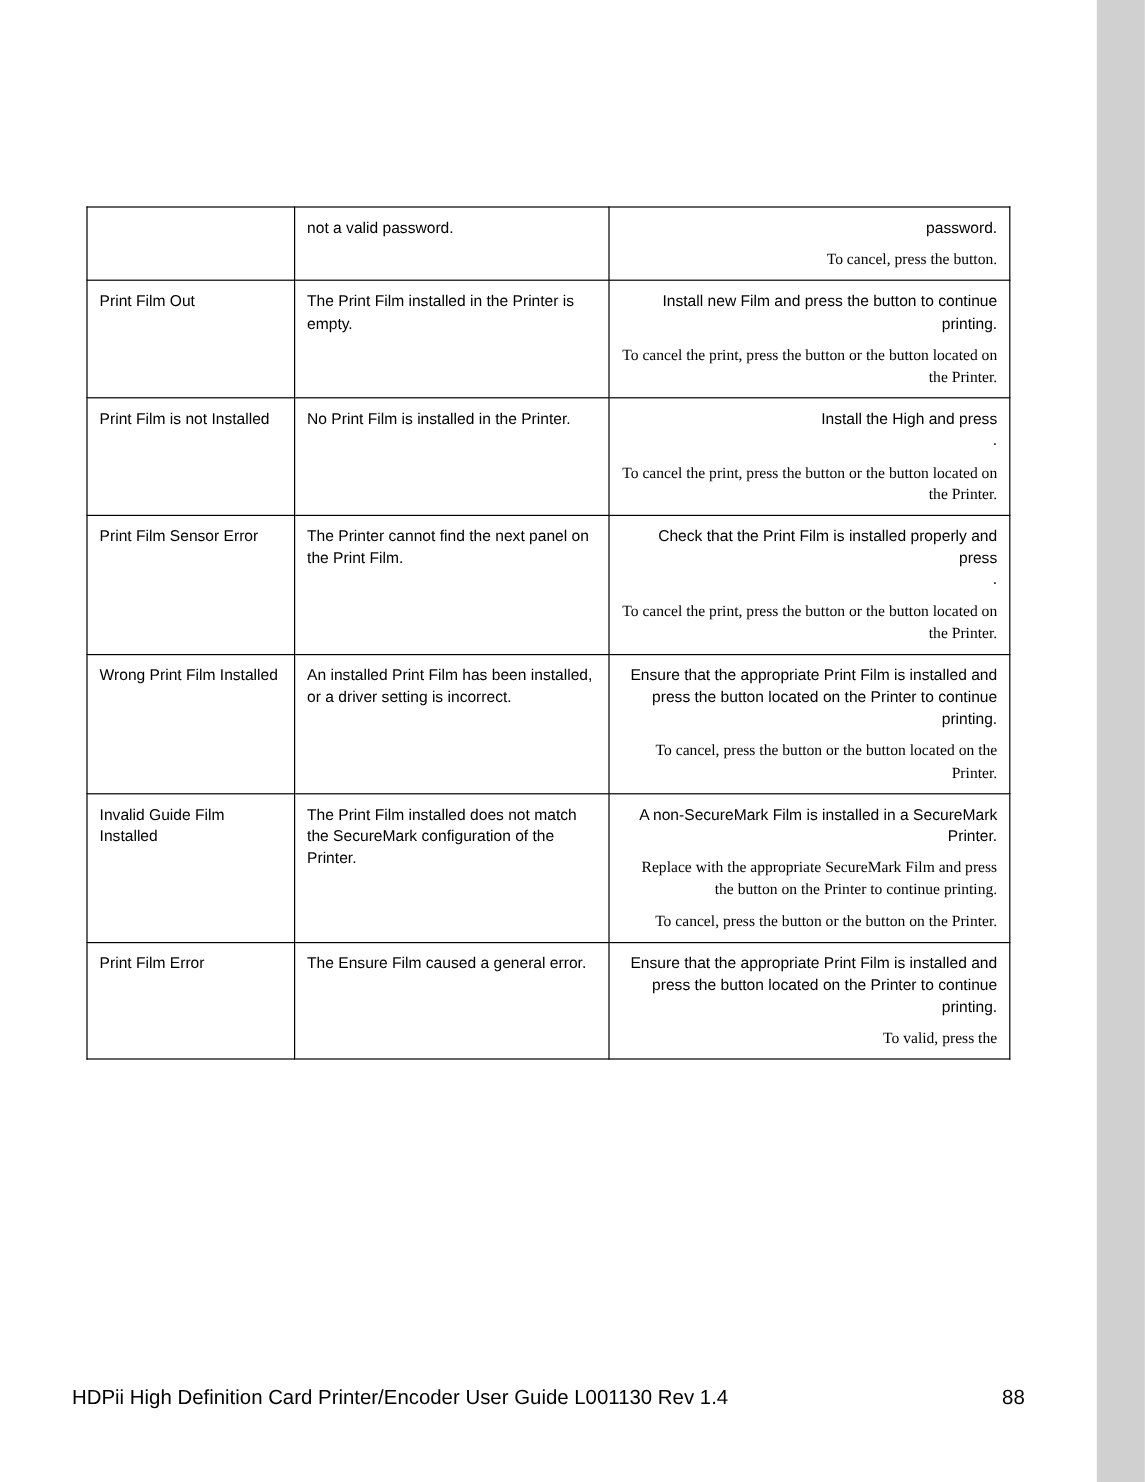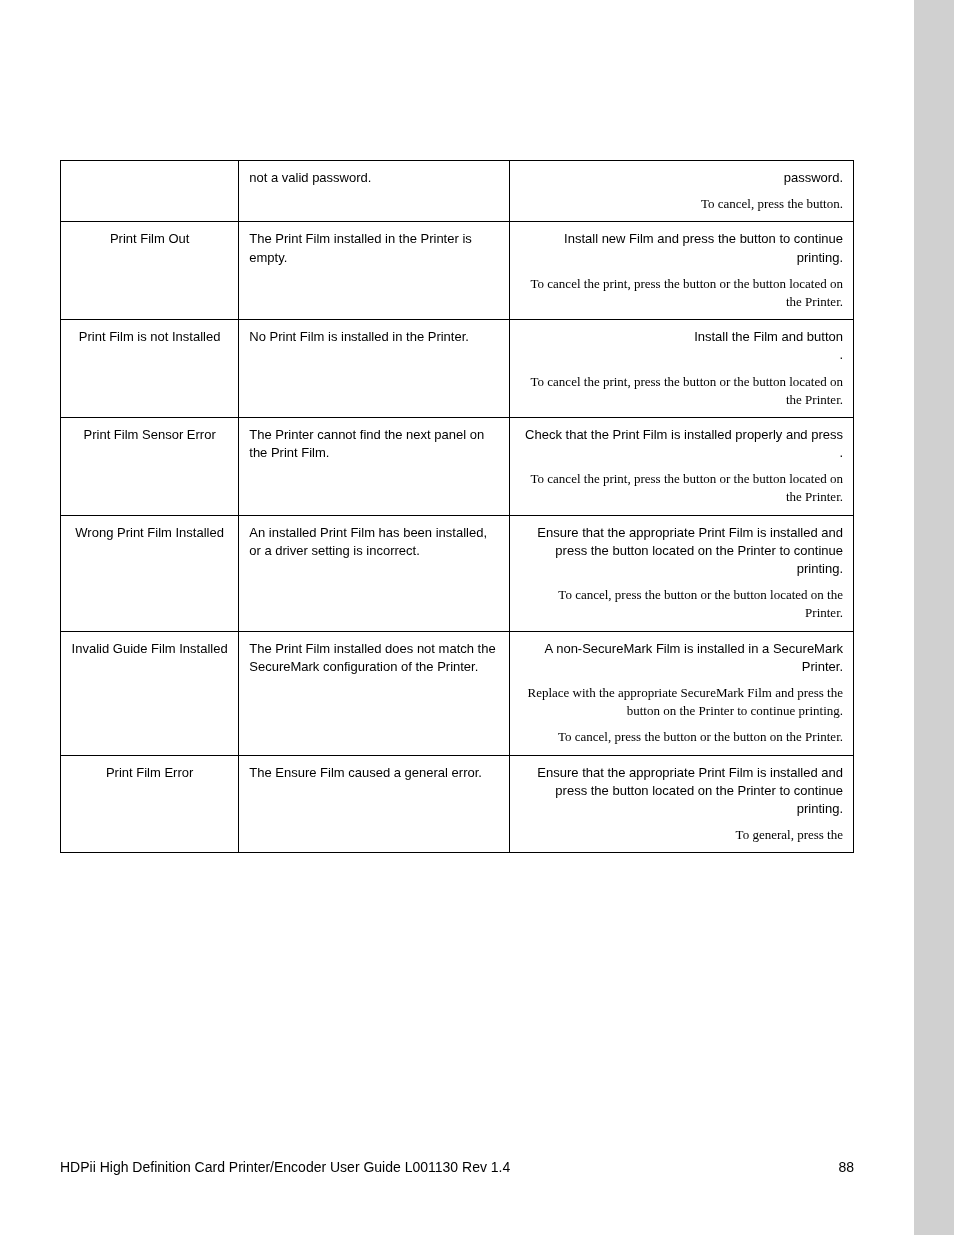--- a/index.html
+++ b/index.html
@@ -16,21 +16,21 @@
       font-size: 13px;
       color: #000000;
       position: relative;
     }
 
     .page-container {
       width: 954px;
       min-height: 1235px;
       background: #ffffff;
       position: relative;
-      padding: 0;
+      padding: 12px;
     }
 
     
     .side-bar {
       position: absolute;
       right: 0;
       top: 0;
       width: 40px;
       height: 100%;
       background: #d0d0d0;
@@ -51,41 +51,40 @@
       border: 1px solid #000;
       vertical-align: top;
       padding: 8px 10px;
       font-size: 13px;
       line-height: 1.4;
     }
 
     .col-error {
       width: 145px;
       font-weight: normal;
-      text-align: center;
     }
 
     .col-desc {
       width: 220px;
     }
 
     .col-action {
       width: 280px;
       text-align: right;
     }
 
     .footer {
       position: absolute;
       bottom: 60px;
       left: 60px;
       right: 100px;
       display: flex;
       justify-content: space-between;
       align-items: center;
-      font-size: 14px;
+      font-size: 17px;
       color: #000;
     }
 
     .paragraph-gap {
       margin-top: 8px;
       font-family: Liberation Serif, serif;
     }
   </style>
 </head>
 <body>
@@ -122,21 +121,21 @@
         </tr>
 
         <tr>
           <td class="col-error">
             <span>Print Film is not Installed</span>
           </td>
           <td class="col-desc">
             <span>No Print Film is installed in the Printer.</span>
           </td>
           <td class="col-action">
-            <span>Install the Film and button</span>
+            <span>Install the High and press</span>
             <div>.</div>
             <div class="paragraph-gap">To cancel the print, press the button or the button located on the Printer.</div>
           </td>
         </tr>
 
         <tr>
           <td class="col-error">
             <span>Print Film Sensor Error</span>
           </td>
           <td class="col-desc">
@@ -178,21 +177,21 @@
 
         <tr>
           <td class="col-error">
             <span>Print Film Error</span>
           </td>
           <td class="col-desc">
             <span>The Ensure Film caused a general error.</span>
           </td>
           <td class="col-action">
             <span>Ensure that the appropriate Print Film is installed and press the button located on the Printer to continue printing.</span>
-            <div class="paragraph-gap">To general, press the</div>
+            <div class="paragraph-gap">To valid, press the</div>
           </td>
         </tr>
       </tbody>
     </table>
   </div>
 
   <div class="footer">
     <span>HDPii High Definition Card Printer/Encoder User Guide   L001130 Rev 1.4</span>
     <span>88</span>
   </div>

